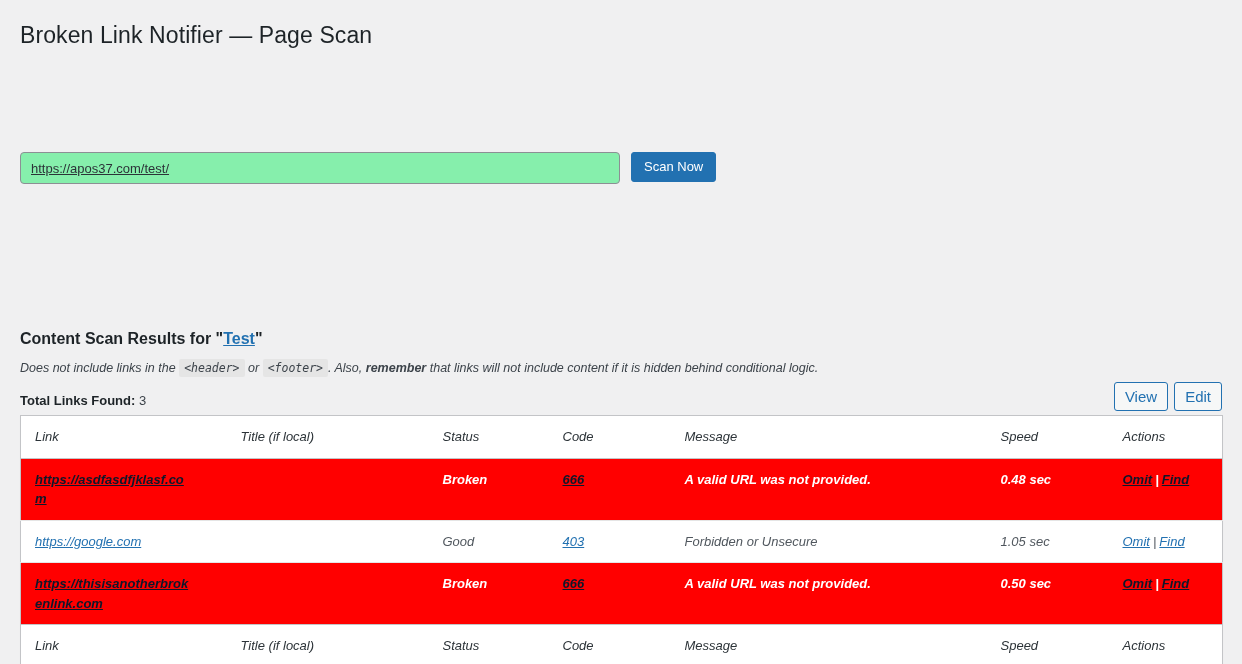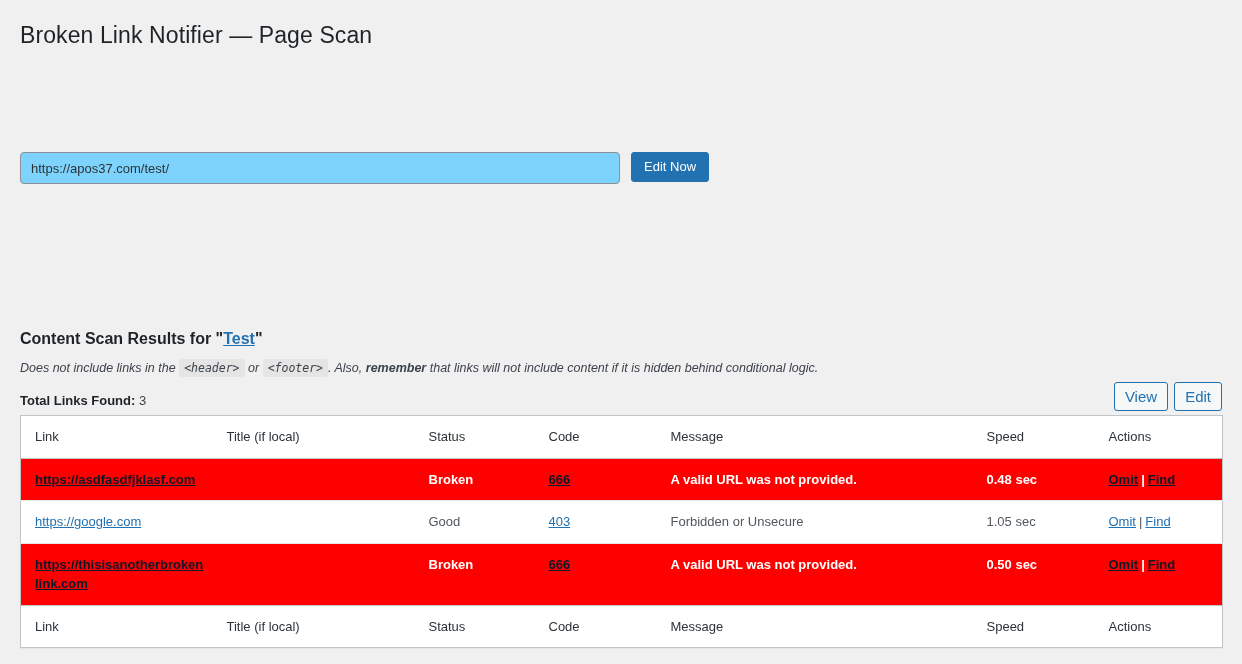--- a/index.html
+++ b/index.html
@@ -59,25 +59,26 @@
     display: flex;
     align-items: flex-start;
   }
   .url-input {
     width: 600px;
     height: 32px;
     padding: 0 10px;
     font-family: "Liberation Sans", sans-serif;
     font-size: 13px;
     color: #2c3338;
-    background: #7dd3fc;
+    background: #86efac;
     border: 1px solid #8c8f94;
     border-radius: 4px;
     box-shadow: 0 0 0 transparent;
     outline: none;
+    text-decoration: underline;
   }
   .scan-button {
     margin-left: 11px;
     height: 30px;
     padding: 0 12px;
     font-family: "Liberation Sans", sans-serif;
     font-size: 13px;
     line-height: 28px;
     color: #ffffff;
     background: #2271b1;
@@ -162,24 +163,25 @@
     border-collapse: collapse;
     background: #ffffff;
     border: 1px solid #c3c4c7;
     table-layout: fixed;
     margin-top: 3px;
     box-shadow: 0 1px 1px rgba(0,0,0,.04);
   }
   .links-table th,
   .links-table td {
     text-align: left;
-    padding: 11px 10px;
+    padding: 11px 24px;
     font-size: 13px;
     vertical-align: top;
     line-height: 1.5;
+    font-style: italic;
   }
   .links-table thead th,
   .links-table tfoot td {
     color: #2c3338;
     font-weight: 400;
     background: #ffffff;
   }
   .links-table thead tr { border-bottom: 1px solid #c3c4c7; }
   .links-table tfoot tr { border-top: 1px solid #c3c4c7; }
 
@@ -212,21 +214,21 @@
 </head>
 <body>
 
 <div class="wrap">
 
   <h1 class="page-title">Broken Link Notifier — Page Scan</h1>
 
   <div class="form-section">
     <div class="form-row">
       <input class="url-input" type="text" value="https://apos37.com/test/" style="">
-      <button class="scan-button">Edit Now</button>
+      <button class="scan-button">Scan Now</button>
     </div>
   </div>
 
   <div class="results-section">
 
     <h2 class="results-title"><span>Content Scan Results for "</span><a href="#">Test</a><span>"</span></h2>
 
     <p class="results-note"><span>Does not include links in the</span>
       <code>&lt;header&gt;</code>
       <span>or</span>

